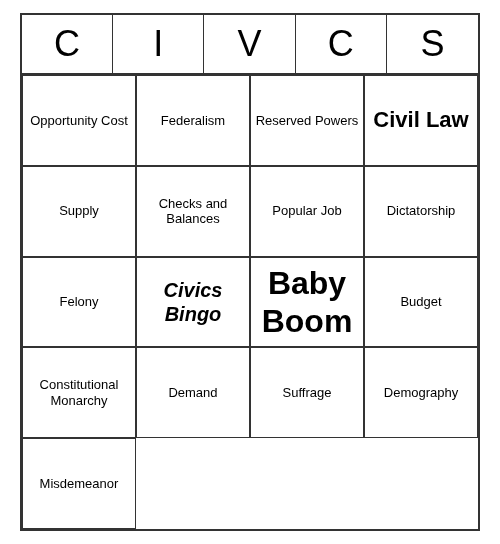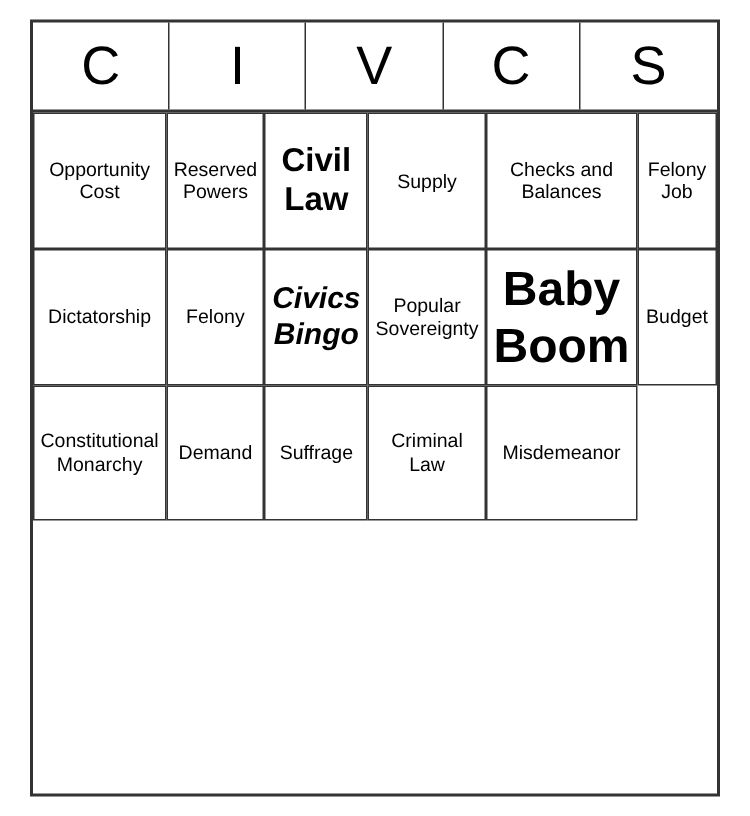--- a/index.html
+++ b/index.html
@@ -26,21 +26,21 @@
       font-size: 36px;
       font-weight: normal;
       padding: 8px 4px;
       border-right: 1px solid #333;
     }
     .bingo-header-cell:last-child {
       border-right: none;
     }
     .bingo-grid {
       display: grid;
-      grid-template-columns: repeat(6, 1fr);
+      grid-template-columns: repeat(4, 1fr);
       grid-template-rows: repeat(5, 1fr);
     }
     .bingo-cell {
       border: 1px solid #333;
       min-height: 88px;
       display: flex;
       align-items: center;
       justify-content: center;
       text-align: center;
       padding: 6px 4px;
@@ -67,30 +67,30 @@
 <div class="bingo-card">
   <div class="bingo-header">
   <div class="bingo-header-cell">C</div>
       <div class="bingo-header-cell">I</div>
       <div class="bingo-header-cell">V</div>
       <div class="bingo-header-cell">C</div>
       <div class="bingo-header-cell">S</div>
     </div>
   <div class="bingo-grid">
   <div class="bingo-cell">Opportunity Cost</div>
+      <div class="bingo-cell">Federalism</div>
       <div class="bingo-cell">Reserved Powers</div>
       <div class="bingo-cell large-text">Civil Law</div>
       <div class="bingo-cell">Supply</div>
       <div class="bingo-cell">Checks and Balances</div>
-      <div class="bingo-cell">Felony Job</div>
+      <div class="bingo-cell">Popular Job</div>
       <div class="bingo-cell">Dictatorship</div>
       <div class="bingo-cell">Felony</div>
       <div class="bingo-cell free-space">Civics Bingo</div>
-      <div class="bingo-cell">Popular Sovereignty</div>
       <div class="bingo-cell xlarge-text">Baby Boom</div>
       <div class="bingo-cell">Budget</div>
       <div class="bingo-cell">Constitutional Monarchy</div>
       <div class="bingo-cell">Demand</div>
       <div class="bingo-cell">Suffrage</div>
-      <div class="bingo-cell">Criminal Law</div>
+      <div class="bingo-cell">Demography</div>
       <div class="bingo-cell">Misdemeanor</div>
     </div>
 </div>
 
 </body></html>

